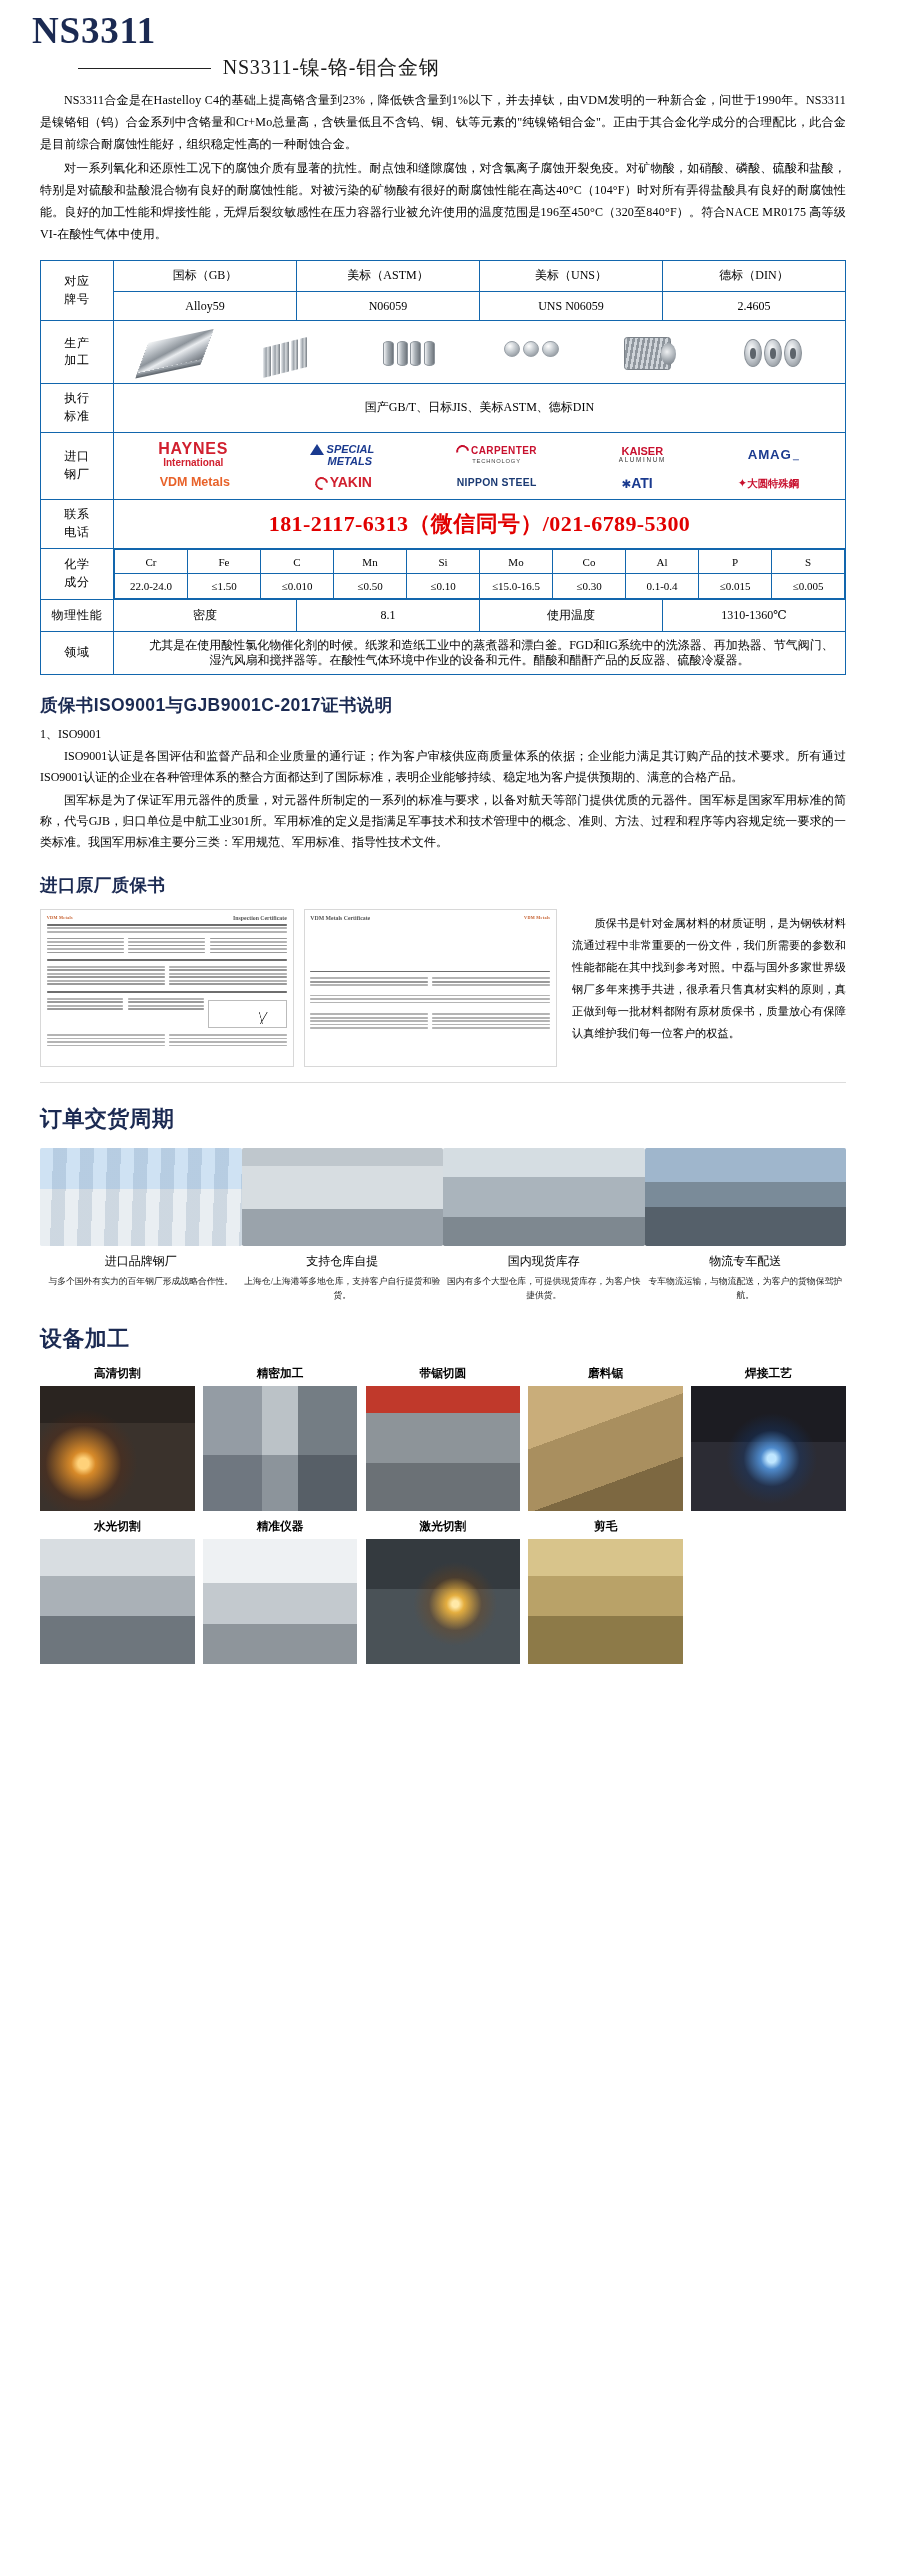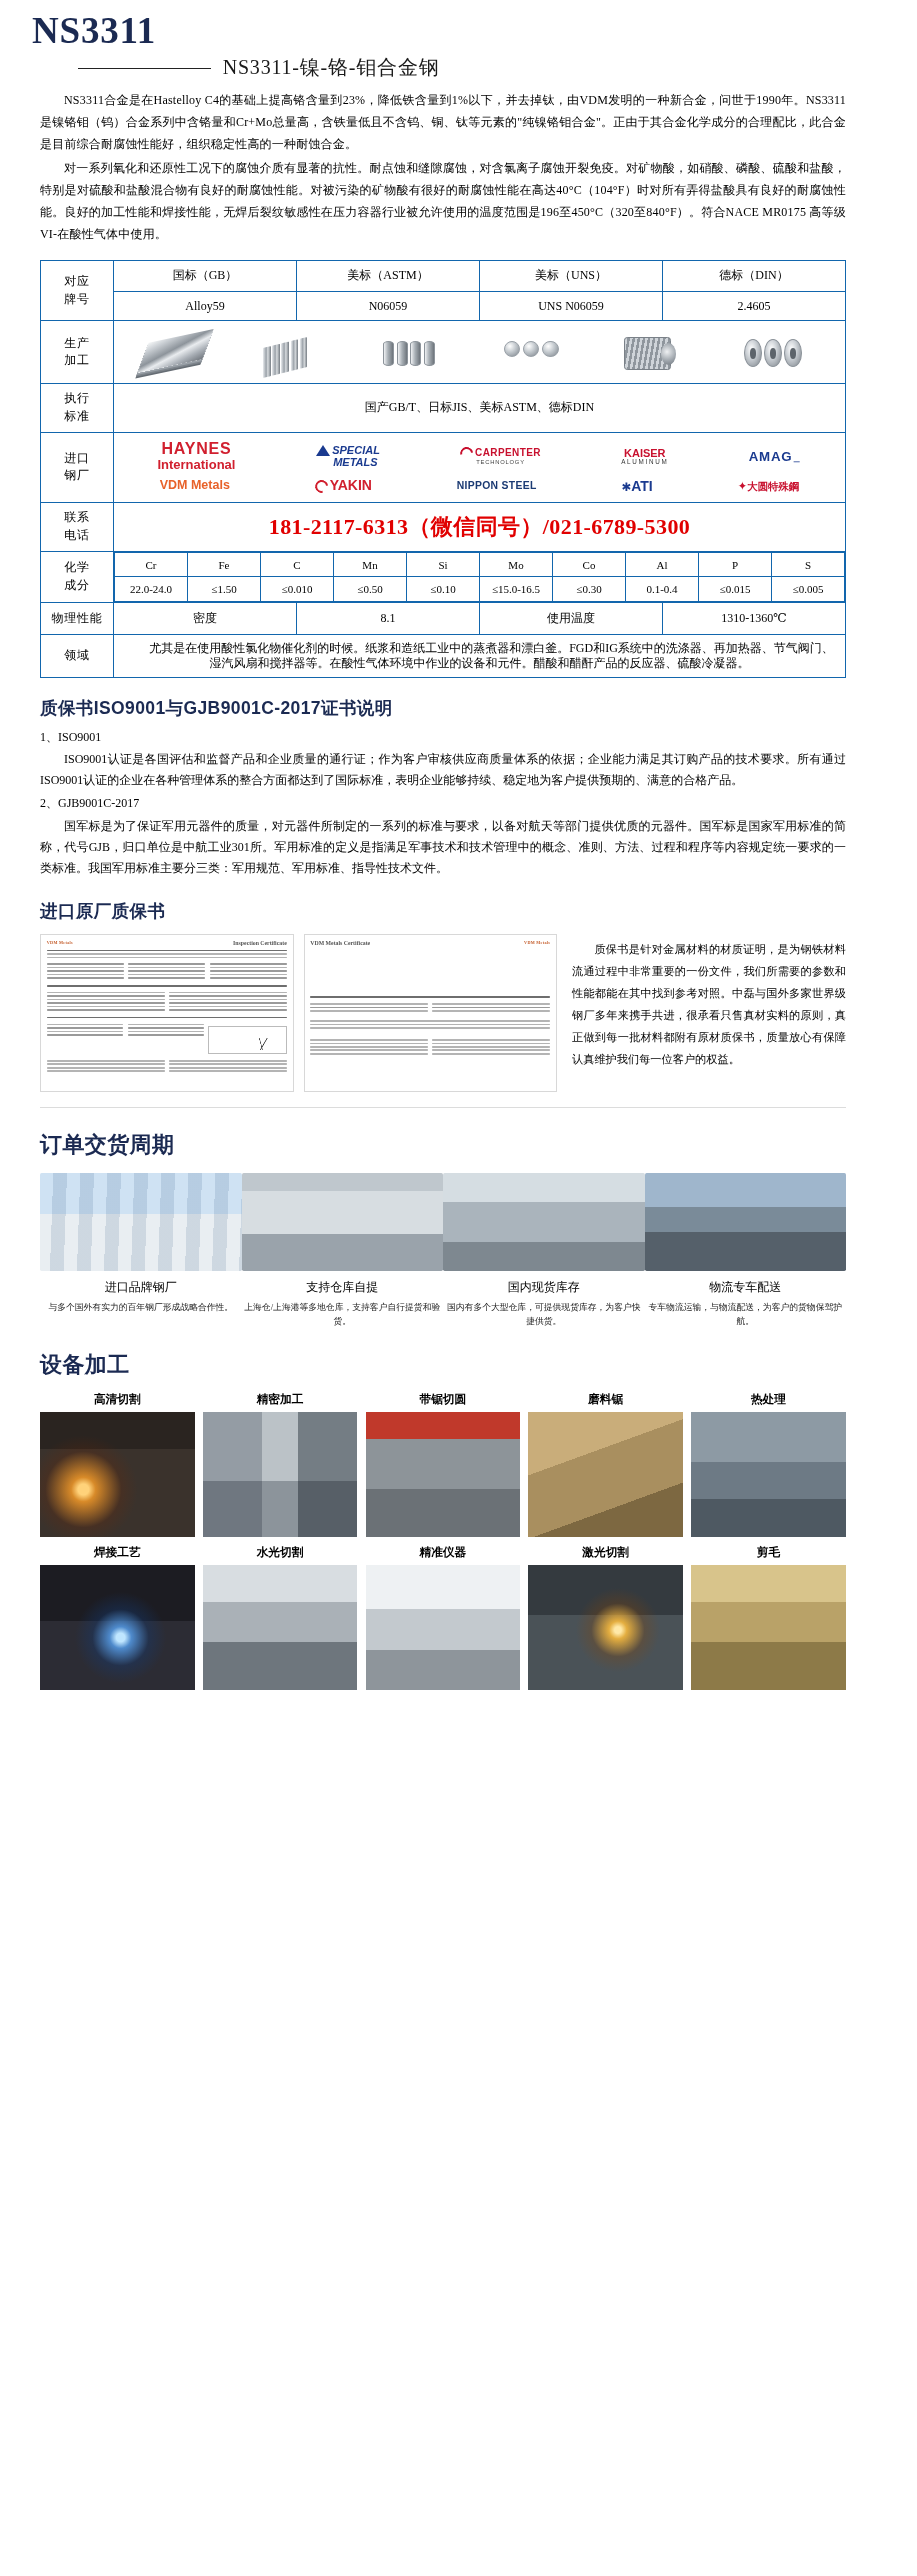--- a/index.html
+++ b/index.html
@@ -139,21 +139,21 @@
   .mill-grid {
     display:flex; flex-direction:column; gap:7px;
     align-items:center; justify-content:center;
   }
   .mill-line {
     display:flex; align-items:center; justify-content:space-around;
     width:100%;
   }
   .logo { font-family:"Liberation Sans","DejaVu Sans",sans-serif; line-height:1; white-space:nowrap;}
   .lg-haynes { color:#d1202f; font-weight:bold; font-size:16px; letter-spacing:0.8px; text-align:center;}
-  .lg-haynes small{display:block;font-size:13px;letter-spacing:0;margin-top:0.8px;}
+  .lg-haynes small{display:block;font-size:10px;letter-spacing:0;margin-top:0.8px;}
   .lg-special { color:#1a3a8f; font-weight:bold; font-style:italic; font-size:11px; text-align:left; line-height:10px;}
   .lg-special .tri { display:inline-block; vertical-align:middle; margin-right:2.5px;}
   .lg-carp { text-align:center; color:#c8102e; font-weight:bold; font-size:10px; letter-spacing:0.4px;}
   .lg-carp small { display:block; color:#444; font-size:5.8px; font-weight:normal; letter-spacing:0.8px;}
   .lg-kaiser { text-align:center; color:#c8102e; font-weight:bold; font-size:11px;}
   .lg-kaiser small{display:block;color:#333;font-size:6.3px;font-weight:normal;letter-spacing:1.7px;}
   .lg-amag { color:#1a3a8f; font-weight:bold; font-size:13.3px; letter-spacing:0.8px;}
   .lg-vdm { color:#e8622a; font-weight:bold; font-size:12.5px;}
   .lg-yakin { color:#d1202f; font-weight:bold; font-size:14px; letter-spacing:0;}
   .lg-nippon { color:#1b3a73; font-weight:bold; font-size:10.4px; letter-spacing:0.3px;}
@@ -493,21 +493,20 @@
       </tr>
 
     </tbody>
       </table>
   </div>
 
   <div class="sec-h">质保书ISO9001与GJB9001C-2017证书说明</div>
   <div class="txt-block">
     <p>1、ISO9001</p>
     <p class="ind">ISO9001认证是各国评估和监督产品和企业质量的通行证；作为客户审核供应商质量体系的依据；企业能力满足其订购产品的技术要求。所有通过ISO9001认证的企业在各种管理体系的整合方面都达到了国际标准，表明企业能够持续、稳定地为客户提供预期的、满意的合格产品。</p>
-    <p>2、GJB9001C-2017</p>
     <p class="ind">国军标是为了保证军用元器件的质量，对元器件所制定的一系列的标准与要求，以备对航天等部门提供优质的元器件。国军标是国家军用标准的简称，代号GJB，归口单位是中航工业301所。军用标准的定义是指满足军事技术和技术管理中的概念、准则、方法、过程和程序等内容规定统一要求的一类标准。我国军用标准主要分三类：军用规范、军用标准、指导性技术文件。</p>
   </div>
 
   <div class="sec-h">进口原厂质保书</div>
   <div class="cert-wrap">
     <div class="cert-imgs">
 
       <div class="cert-doc">
         <div class="tl">
           <div class="brand">VDM Metals</div>
@@ -674,24 +673,20 @@
     </div>
     <div class="eq-cell">
       <div class="t">带锯切圆</div>
       <div class="ph ph-bandsaw"></div>
     </div>
     <div class="eq-cell">
       <div class="t">磨料锯</div>
       <div class="ph ph-grind"></div>
     </div>
     <div class="eq-cell">
-      <div class="t">热处理</div>
-      <div class="ph ph-heat"></div>
-    </div>
-    <div class="eq-cell">
       <div class="t">焊接工艺</div>
       <div class="ph ph-weld"></div>
     </div>
     <div class="eq-cell">
       <div class="t">水光切割</div>
       <div class="ph ph-water"></div>
     </div>
     <div class="eq-cell">
       <div class="t">精准仪器</div>
       <div class="ph ph-inst"></div>

